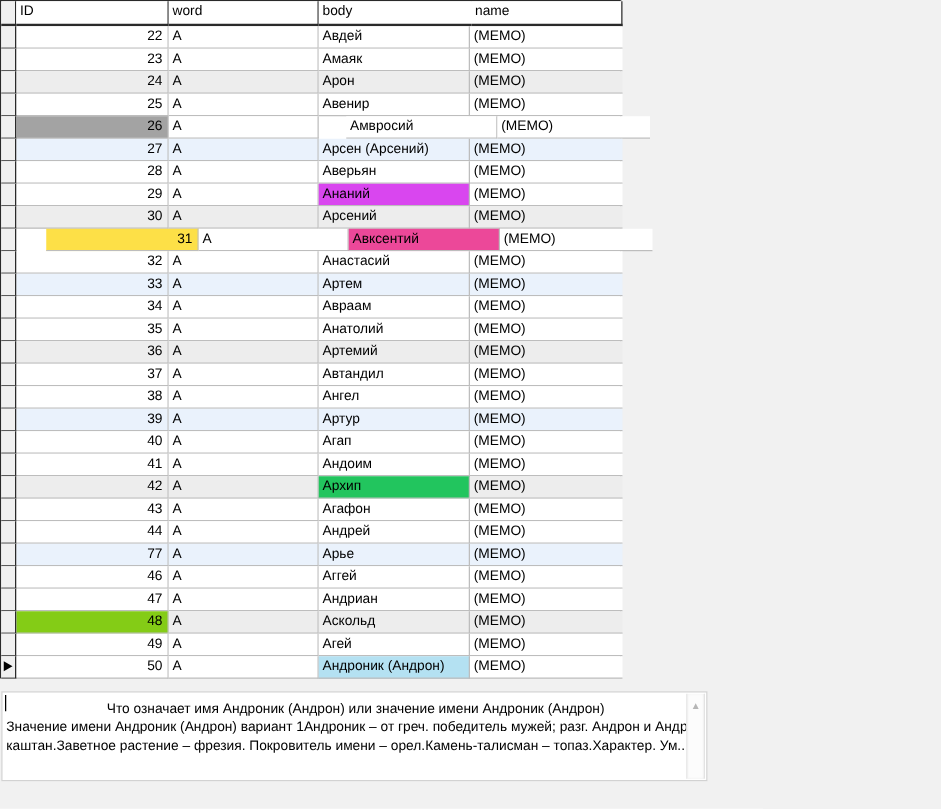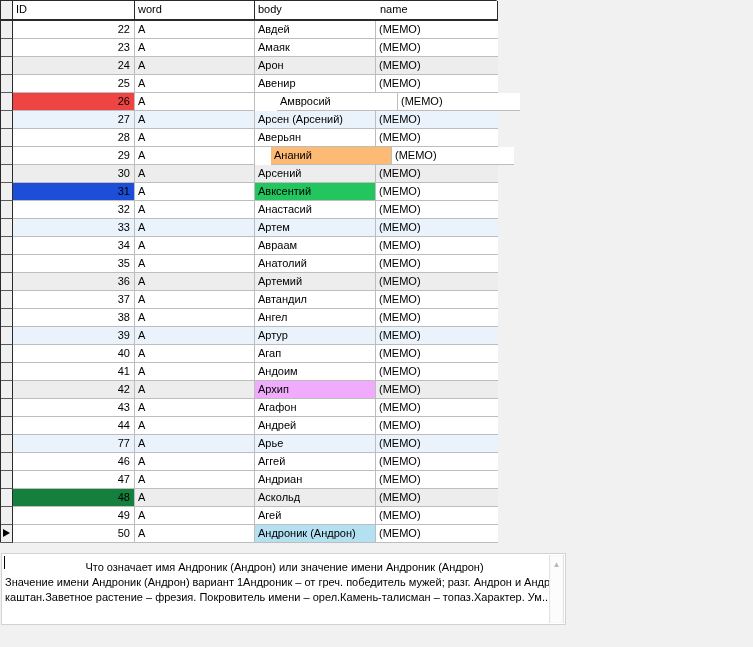--- a/index.html
+++ b/index.html
@@ -141,21 +141,21 @@
         </div>
         <div class="grid-row">
           <div class="icell"></div>
           <div class="cell col-id" style="background: rgb(255, 255, 255);">25</div>
           <div class="cell col-word" style="background: rgb(255, 255, 255);">А</div>
           <div class="cell col-name" style="background: rgb(255, 255, 255);">Авенир</div>
           <div class="cell col-body" style="background: rgb(255, 255, 255);">(MEMO)</div>
         </div>
         <div class="grid-row">
           <div class="icell"></div>
-          <div class="cell col-id" style="background: #ef4444;">26</div>
+          <div class="cell col-id" style="background: #a3a3a3;">26</div>
           <div class="cell col-word" style="background: rgb(255, 255, 255);">А</div>
           <div class="cell col-name" style="background: rgb(255, 255, 255); margin-left: 22px;">Амвросий</div>
           <div class="cell col-body" style="background: rgb(255, 255, 255);">(MEMO)</div>
         </div>
         <div class="grid-row">
           <div class="icell"></div>
           <div class="cell col-id" style="background: rgb(234, 242, 252);">27</div>
           <div class="cell col-word" style="background: rgb(234, 242, 252);">А</div>
           <div class="cell col-name" style="background: rgb(234, 242, 252);">Арсен (Арсений)</div>
           <div class="cell col-body" style="background: rgb(234, 242, 252);">(MEMO)</div>
@@ -164,35 +164,35 @@
           <div class="icell"></div>
           <div class="cell col-id" style="background: rgb(255, 255, 255);">28</div>
           <div class="cell col-word" style="background: rgb(255, 255, 255);">А</div>
           <div class="cell col-name" style="background: rgb(255, 255, 255);">Аверьян</div>
           <div class="cell col-body" style="background: rgb(255, 255, 255);">(MEMO)</div>
         </div>
         <div class="grid-row">
           <div class="icell"></div>
           <div class="cell col-id" style="background: rgb(255, 255, 255);">29</div>
           <div class="cell col-word" style="background: rgb(255, 255, 255);">А</div>
-          <div class="cell col-name" style="background: #fdba74; margin-left: 16px;">Ананий</div>
+          <div class="cell col-name" style="background: #d946ef;">Ананий</div>
           <div class="cell col-body" style="background: rgb(255, 255, 255);">(MEMO)</div>
         </div>
         <div class="grid-row">
           <div class="icell"></div>
           <div class="cell col-id" style="background: rgb(237, 237, 237);">30</div>
           <div class="cell col-word" style="background: rgb(237, 237, 237);">А</div>
           <div class="cell col-name" style="background: rgb(237, 237, 237);">Арсений</div>
           <div class="cell col-body" style="background: rgb(237, 237, 237);">(MEMO)</div>
         </div>
         <div class="grid-row">
           <div class="icell"></div>
-          <div class="cell col-id" style="background: #1d4ed8;">31</div>
-          <div class="cell col-word" style="background: rgb(255, 255, 255);">А</div>
-          <div class="cell col-name" style="background: #22c55e;">Авксентий</div>
+          <div class="cell col-id" style="background: #fde047; margin-left: 24px;">31</div>
+          <div class="cell col-word" style="background: rgb(255, 255, 255);">А</div>
+          <div class="cell col-name" style="background: #ec4899;">Авксентий</div>
           <div class="cell col-body" style="background: rgb(255, 255, 255);">(MEMO)</div>
         </div>
         <div class="grid-row">
           <div class="icell"></div>
           <div class="cell col-id" style="background: rgb(255, 255, 255);">32</div>
           <div class="cell col-word" style="background: rgb(255, 255, 255);">А</div>
           <div class="cell col-name" style="background: rgb(255, 255, 255);">Анастасий</div>
           <div class="cell col-body" style="background: rgb(255, 255, 255);">(MEMO)</div>
         </div>
         <div class="grid-row">
@@ -255,21 +255,21 @@
           <div class="icell"></div>
           <div class="cell col-id" style="background: rgb(255, 255, 255);">41</div>
           <div class="cell col-word" style="background: rgb(255, 255, 255);">А</div>
           <div class="cell col-name" style="background: rgb(255, 255, 255);">Андоим</div>
           <div class="cell col-body" style="background: rgb(255, 255, 255);">(MEMO)</div>
         </div>
         <div class="grid-row">
           <div class="icell"></div>
           <div class="cell col-id" style="background: rgb(237, 237, 237);">42</div>
           <div class="cell col-word" style="background: rgb(237, 237, 237);">А</div>
-          <div class="cell col-name" style="background: #f0abfc;">Архип</div>
+          <div class="cell col-name" style="background: #22c55e;">Архип</div>
           <div class="cell col-body" style="background: rgb(237, 237, 237);">(MEMO)</div>
         </div>
         <div class="grid-row">
           <div class="icell"></div>
           <div class="cell col-id" style="background: rgb(255, 255, 255);">43</div>
           <div class="cell col-word" style="background: rgb(255, 255, 255);">А</div>
           <div class="cell col-name" style="background: rgb(255, 255, 255);">Агафон</div>
           <div class="cell col-body" style="background: rgb(255, 255, 255);">(MEMO)</div>
         </div>
         <div class="grid-row">
@@ -295,21 +295,21 @@
         </div>
         <div class="grid-row">
           <div class="icell"></div>
           <div class="cell col-id" style="background: rgb(255, 255, 255);">47</div>
           <div class="cell col-word" style="background: rgb(255, 255, 255);">А</div>
           <div class="cell col-name" style="background: rgb(255, 255, 255);">Андриан</div>
           <div class="cell col-body" style="background: rgb(255, 255, 255);">(MEMO)</div>
         </div>
         <div class="grid-row">
           <div class="icell"></div>
-          <div class="cell col-id" style="background: #15803d;">48</div>
+          <div class="cell col-id" style="background: #84cc16;">48</div>
           <div class="cell col-word" style="background: rgb(237, 237, 237);">А</div>
           <div class="cell col-name" style="background: rgb(237, 237, 237);">Аскольд</div>
           <div class="cell col-body" style="background: rgb(237, 237, 237);">(MEMO)</div>
         </div>
         <div class="grid-row">
           <div class="icell"></div>
           <div class="cell col-id" style="background: rgb(255, 255, 255); padding-left: 35px;">49</div>
           <div class="cell col-word" style="background: rgb(255, 255, 255);">А</div>
           <div class="cell col-name" style="background: rgb(255, 255, 255);">Агей</div>
           <div class="cell col-body" style="background: rgb(255, 255, 255);">(MEMO)</div>

